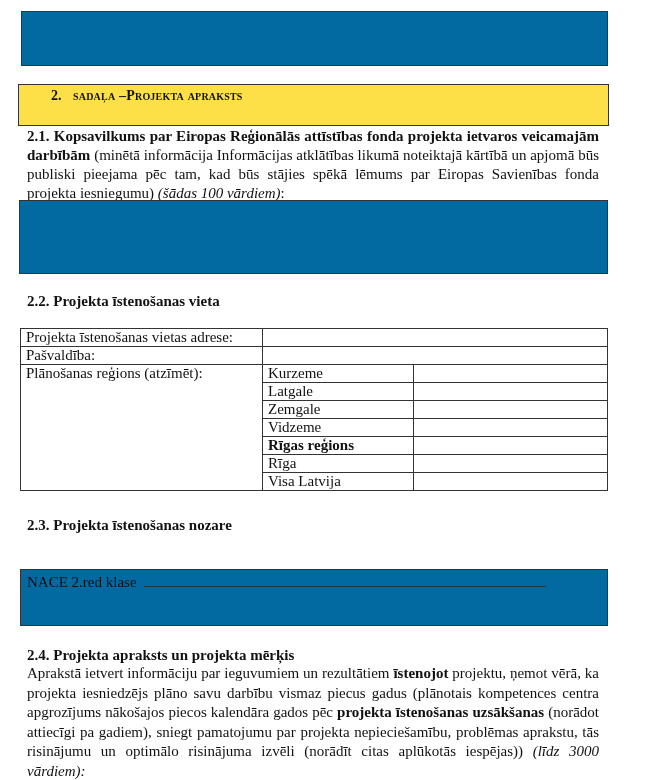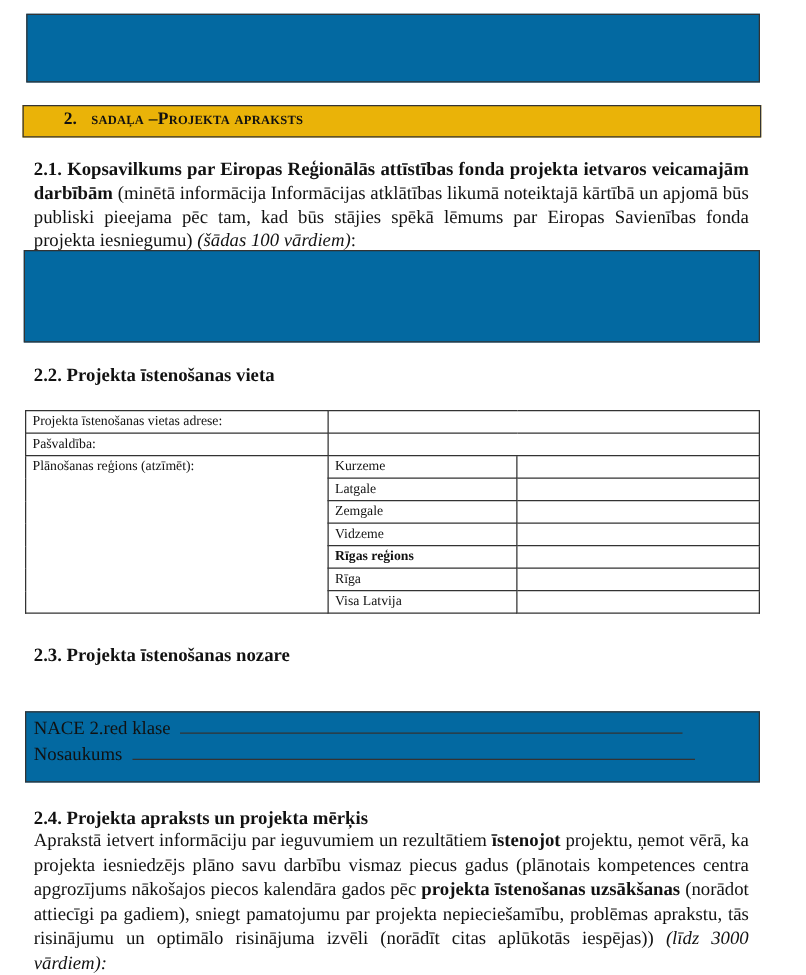--- a/index.html
+++ b/index.html
@@ -4,31 +4,31 @@
 <style>
   html, body { margin: 0; padding: 0; background: #ffffff; }
   body {
     width: 645px; height: 780px; position: relative; overflow: hidden;
     font-family: "Liberation Serif", "DejaVu Serif", serif;
     color: #111; font-size: 15px;
   }
   .abs { position: absolute; }
   .box { border: 1.5px solid #333; box-sizing: border-box; background: #0369a1; }
   .section-bar {
-    left: 18px; top: 84px; width: 591px; height: 26px;
-    background: #eab308; border: 1.5px solid #333; box-sizing: border-box;
+    left: 18px; top: 84px; width: 591px; height: 42px;
+    background: #fde047; border: 1.5px solid #333; box-sizing: border-box;
     font-weight: bold; font-size: 14px; line-height: 22px; padding-left: 32px;
   }
   .section-bar .num { margin-right: 8px; }
   .section-bar .sc { font-variant: small-caps; letter-spacing: 0.2px; }
   .para { left: 27px; width: 572px; line-height: 19px; text-align: justify; font-size: 15px; }
   h3 { margin: 0; font-size: 15px; font-weight: bold; }
   table.place {
     position: absolute; left: 20px; top: 328px; width: 588px;
-    border-collapse: collapse; font-size: 11px;
+    border-collapse: collapse; font-size: 15px;
   }
   table.place td {
     border: 1.5px solid #333; padding: 0 5px; height: 17px; line-height: 17px; vertical-align: top;
   }
   table.place td.lbl { width: 231px; }
   table.place td.reg { width: 140px; }
   .nace-box { left: 20px; top: 569px; width: 588px; height: 57px; padding: 2px 6px; line-height: 19px; font-size: 15px; }
   .uline { display: inline-block; border-bottom: 1px solid #333; height: 14px; vertical-align: baseline; }
   b { font-weight: bold; }
   i { font-style: italic; }
@@ -100,24 +100,20 @@
 
 <div class="abs para" style="top:516px; line-height:18px;">
   <h3>2.3. Projekta īstenošanas nozare</h3>
 </div>
 
 <div class="abs box nace-box">
   <div>
     <span>NACE 2.red klase</span>
     <span class="uline" style="width:402px; margin-left:4px;"><span></span></span>
   </div>
-  <div>
-    <span>Nosaukums</span>
-    <span class="uline" style="width:450px; margin-left:4px;"><span></span></span>
-  </div>
 </div>
 
 <div class="abs" style="left:27px; top:646px; line-height:18px;">
   <h3>2.4. Projekta apraksts un projekta mērķis</h3>
 </div>
 <div class="abs para" style="top:664px; line-height:19.5px;">
   <span>Aprakstā ietvert informāciju par ieguvumiem un rezultātiem </span><b>īstenojot</b><span> projektu, ņemot vērā, ka projekta iesniedzējs plāno savu darbību vismaz piecus gadus (plānotais kompetences centra apgrozījums nākošajos piecos kalendāra gados pēc </span><b>projekta īstenošanas uzsākšanas</b><span> (norādot attiecīgi pa gadiem), sniegt pamatojumu par projekta nepieciešamību, problēmas aprakstu, tās risinājumu un optimālo risinājuma izvēli (norādīt citas aplūkotās iespējas)) </span><i>(līdz 3000 vārdiem):</i>
 </div>
 
 </body></html>

